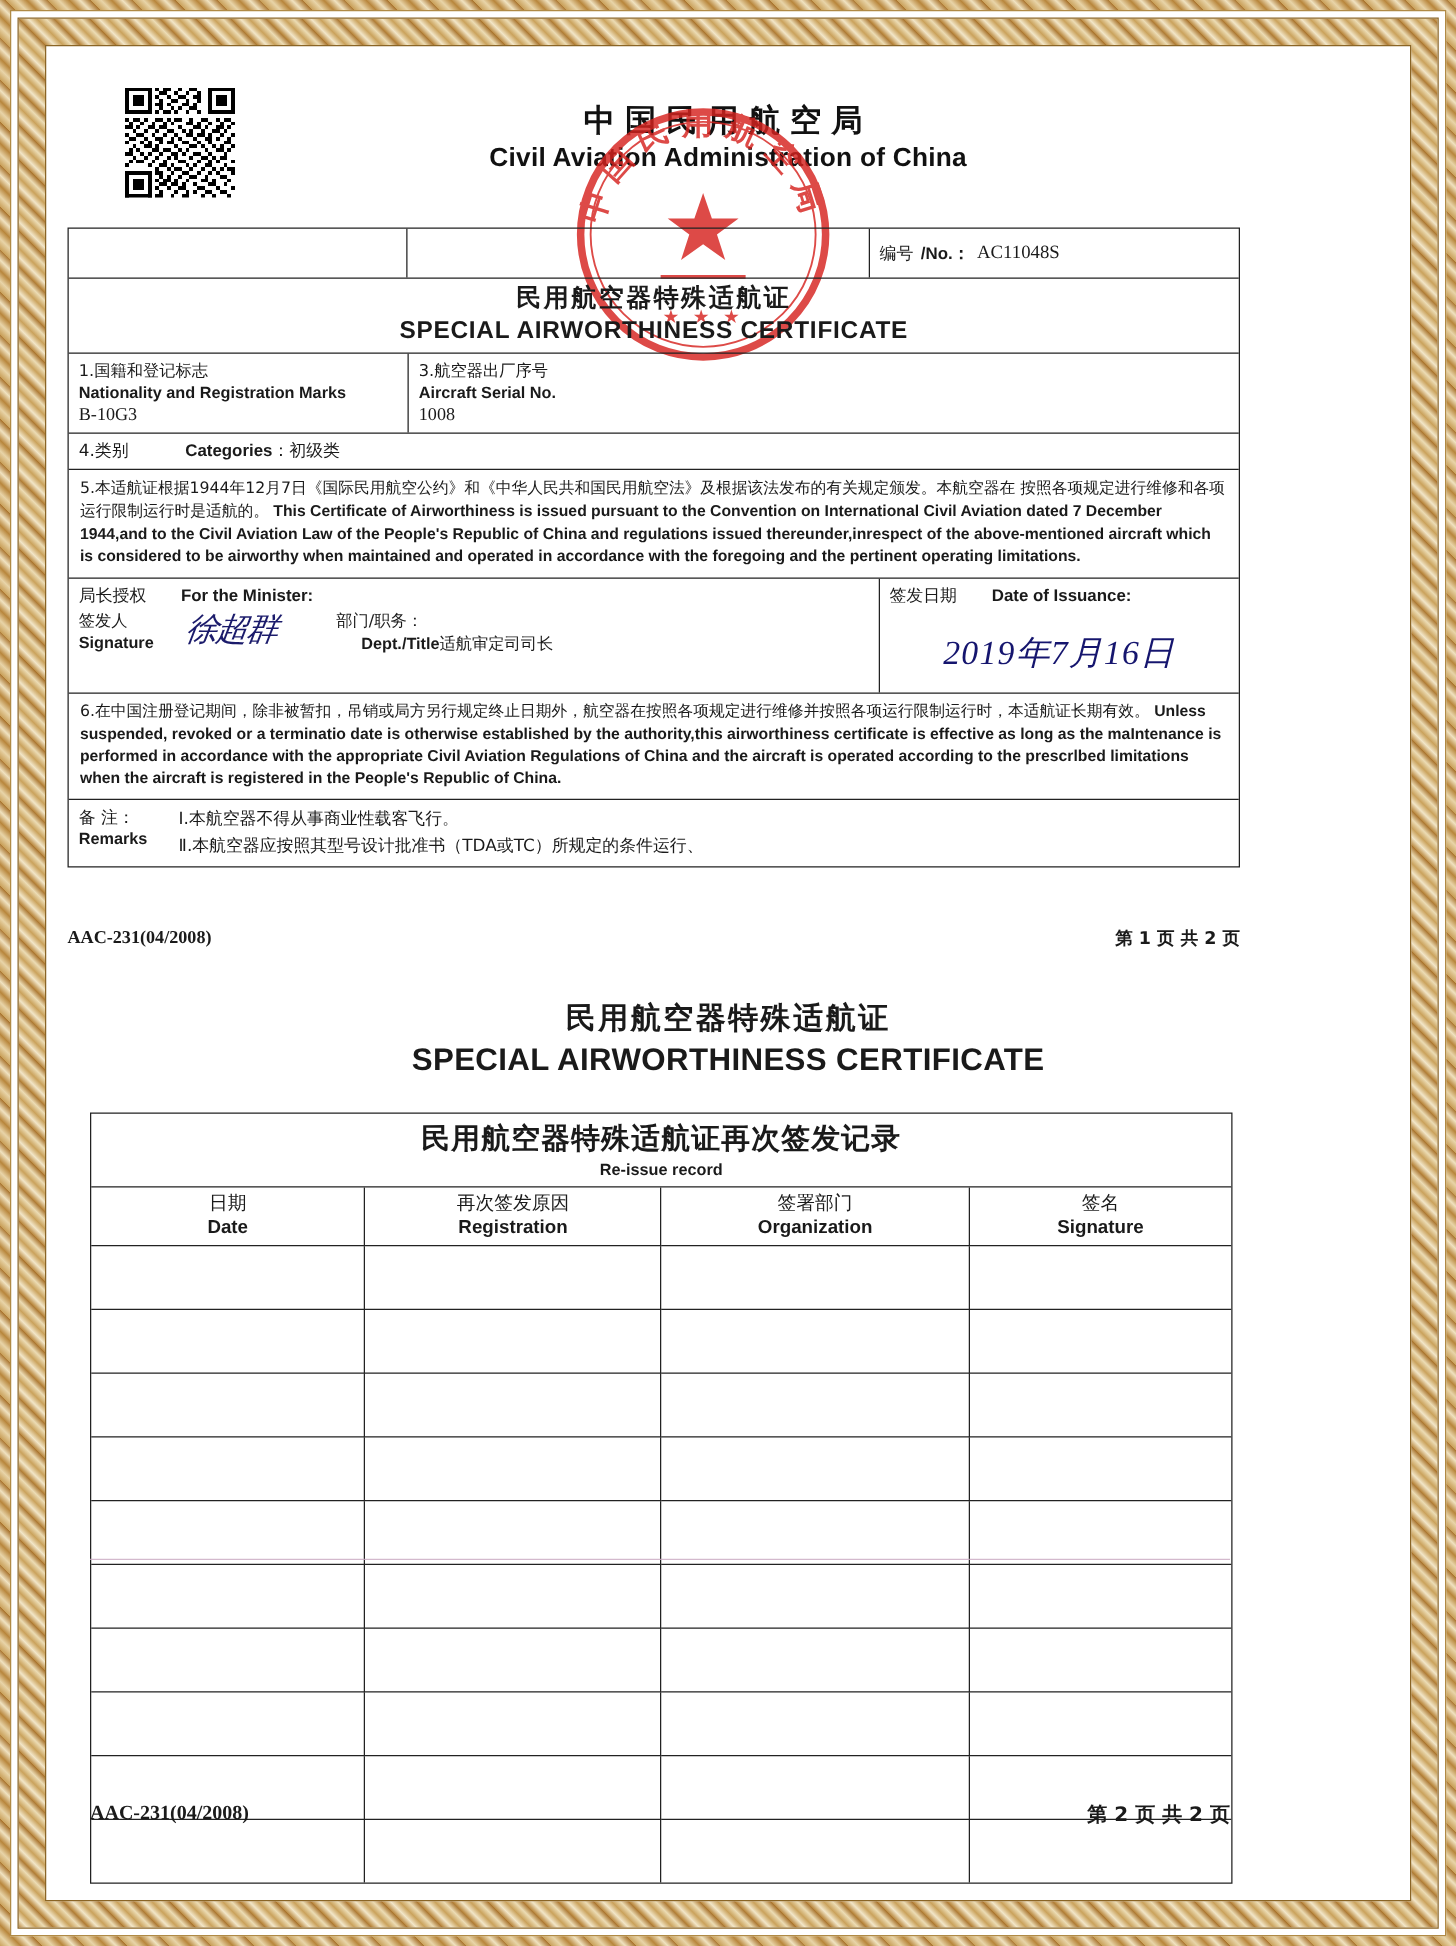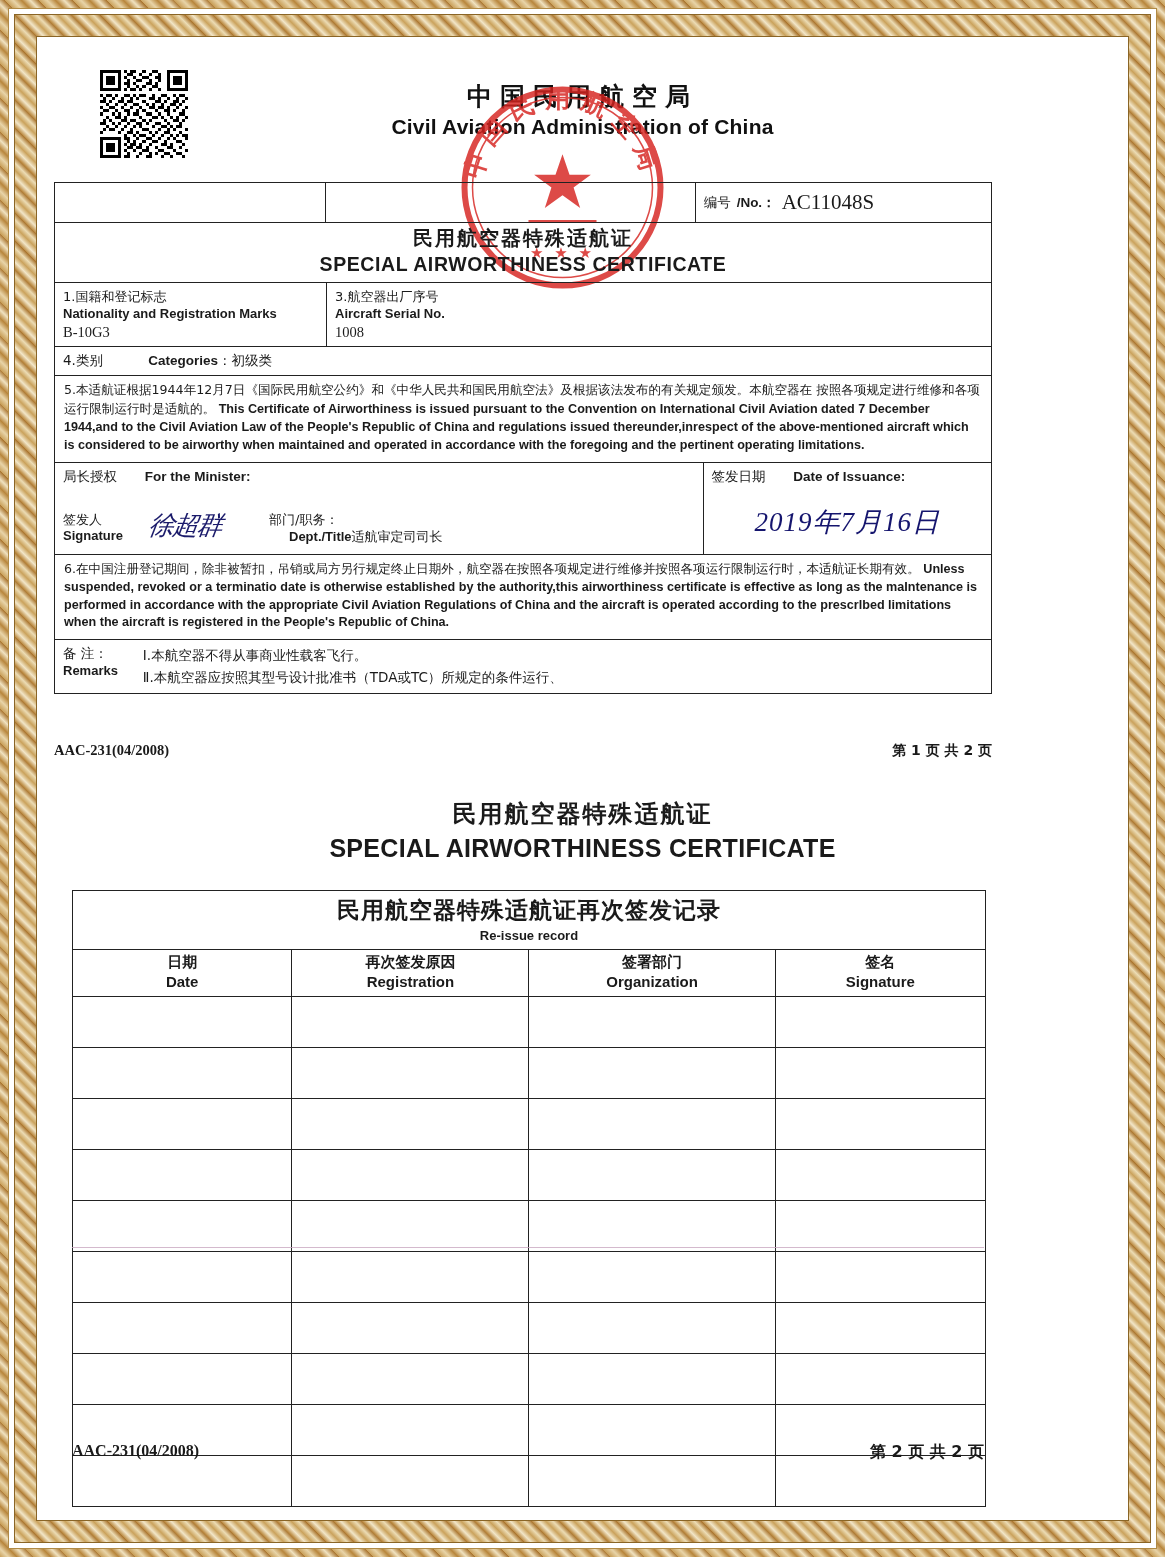--- a/index.html
+++ b/index.html
@@ -120,21 +120,21 @@
   .row:last-child { border-bottom: none; }
   .cell { padding: 5px 8px; border-right: 1.4px solid #222; }
   .cell:last-child { border-right: none; }
 
   .r1 { height: 40px; }
   .r1 .c1 { width: 272px; }
   .r1 .c2 { width: 370px; }
   .r1 .c3 { width: 296px; display: flex; align-items: center; gap: 6px; font-size: 13.5px;}
   .r1 .c3 .lbl-cn { font-family: "DejaVu Sans", sans-serif; }
   .r1 .c3 .lbl-en { font-weight: bold; }
-  .r1 .c3 .val { font-family: "Liberation Serif", serif; font-size: 21px; }
+  .r1 .c3 .val { font-family: "Liberation Serif", serif; font-size: 15px; }
 
   .title-row {
     border-bottom: 1.4px solid #222;
     text-align: center;
     padding: 2px 0 6px 0;
   }
   .title-cn {
     font-family: "DejaVu Sans", sans-serif;
     font-size: 20px;
     font-weight: bold;
@@ -163,21 +163,21 @@
   .r5 .cell { width: 100%; font-size: 12.6px; line-height: 1.42; padding: 5px 9px 7px 9px;}
   .para-cn { font-family: "DejaVu Sans", sans-serif; }
   .para-en { font-weight: bold; }
 
   .r6 { min-height: 92px; }
   .r6 .c1 { width: 650px; position: relative; }
   .r6 .c2 { width: 288px; position: relative; }
   .min-line { font-size: 13.5px; }
   .min-line .cn { font-family: "DejaVu Sans", sans-serif; }
   .min-line .en { font-weight: bold; padding-left: 24px; }
-  .sig-area { display: flex; margin-top: 26px; align-items: flex-start; }
+  .sig-area { display: flex; margin-top: 4px; align-items: flex-start; }
   .sig-label { width: 86px; font-size: 13px; line-height: 1.25; }
   .sig-label .cn { font-family: "DejaVu Sans", sans-serif; }
   .sig-label .en { font-weight: bold; }
   .sig-hand {
     font-family: "Liberation Serif", serif;
     font-size: 26px;
     font-style: italic;
     color: #1b1b6b;
     letter-spacing: -2px;
     transform: skewX(-8deg);
@@ -269,21 +269,21 @@
   .rtable { width: 100%; border-collapse: collapse; table-layout: fixed; }
   .rtable th, .rtable td {
     border: 1.2px solid #222;
     height: 48px;
   }
   .rtable th { border-top: none; }
   .rtable th:first-child, .rtable td:first-child { border-left: none; }
   .rtable th:last-child, .rtable td:last-child { border-right: none; }
   .rtable tr:last-child td { border-bottom: none; }
   .rtable th { padding: 3px 0 6px 0; height: auto; }
-  .th-cn { font-family: "DejaVu Sans", sans-serif; font-size: 15px; font-weight: bold; }
+  .th-cn { font-family: "DejaVu Sans", sans-serif; font-size: 15px; font-weight: normal; }
   .th-en { font-size: 15px; font-weight: bold; margin-top: 1px; }
 
   .footer2 {
     position: absolute;
     left: 30px;
     top: 1400px;
     width: 912px;
     display: flex;
     justify-content: space-between;
     font-size: 16px;

